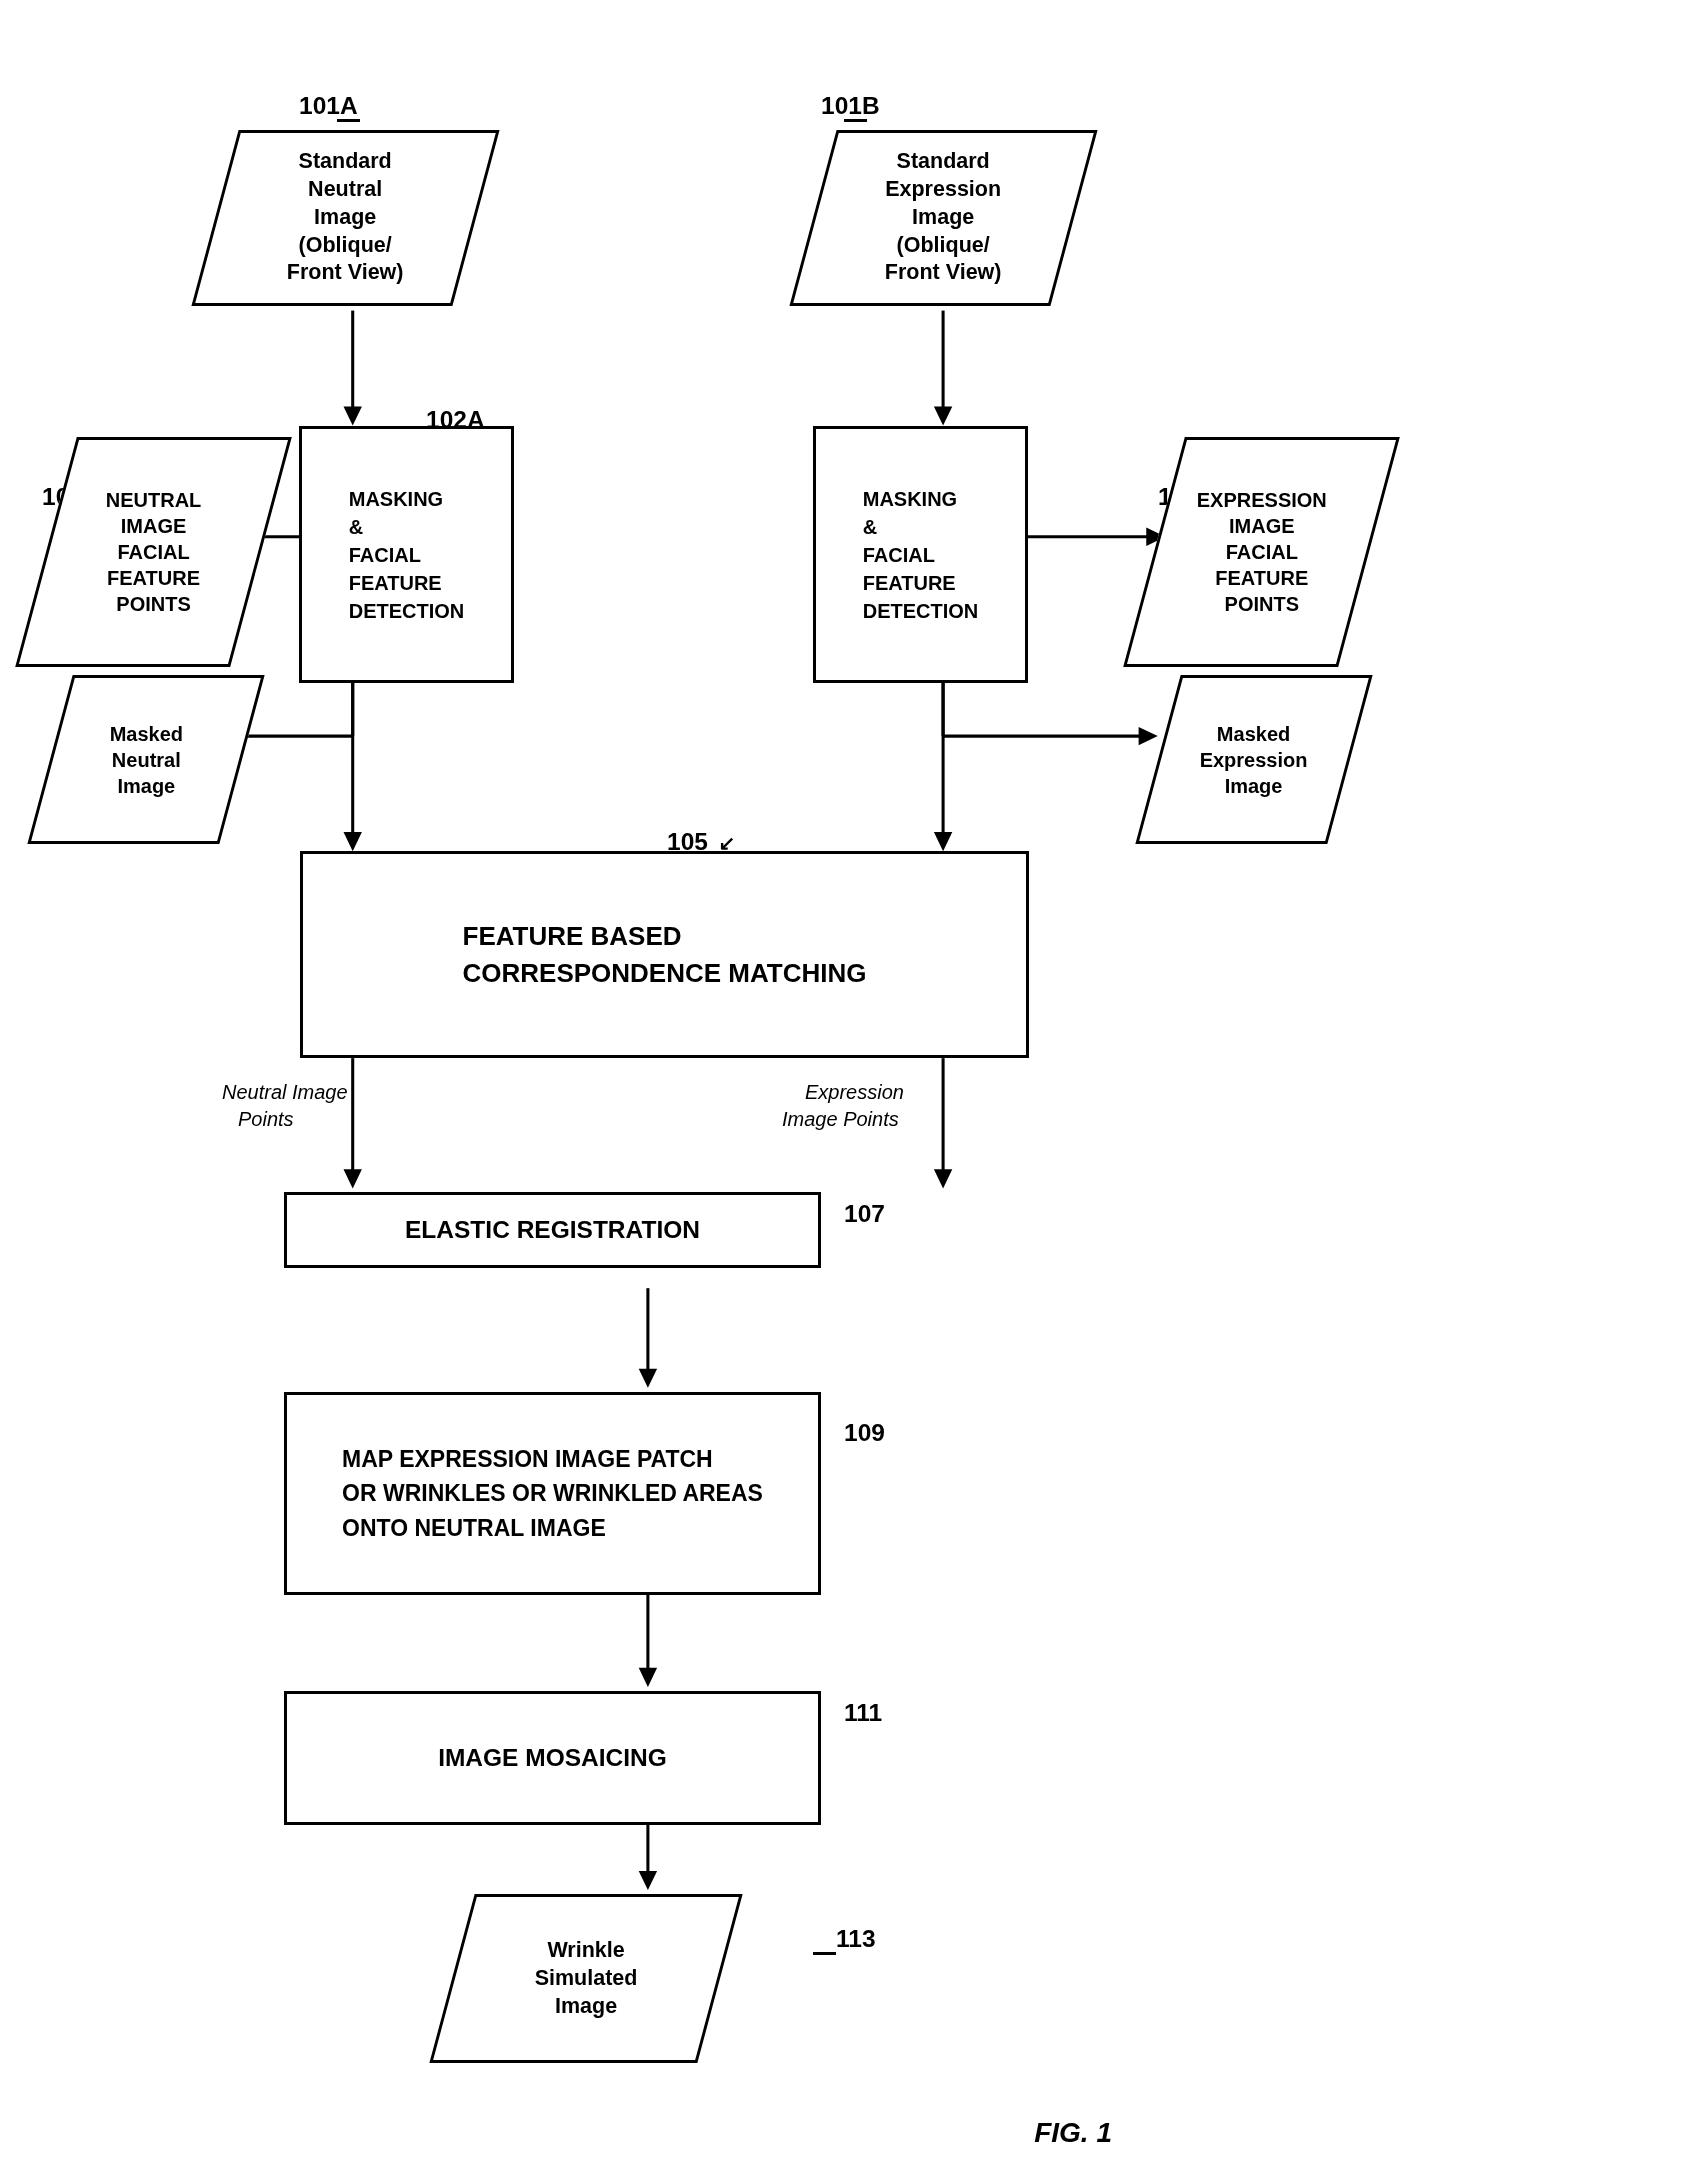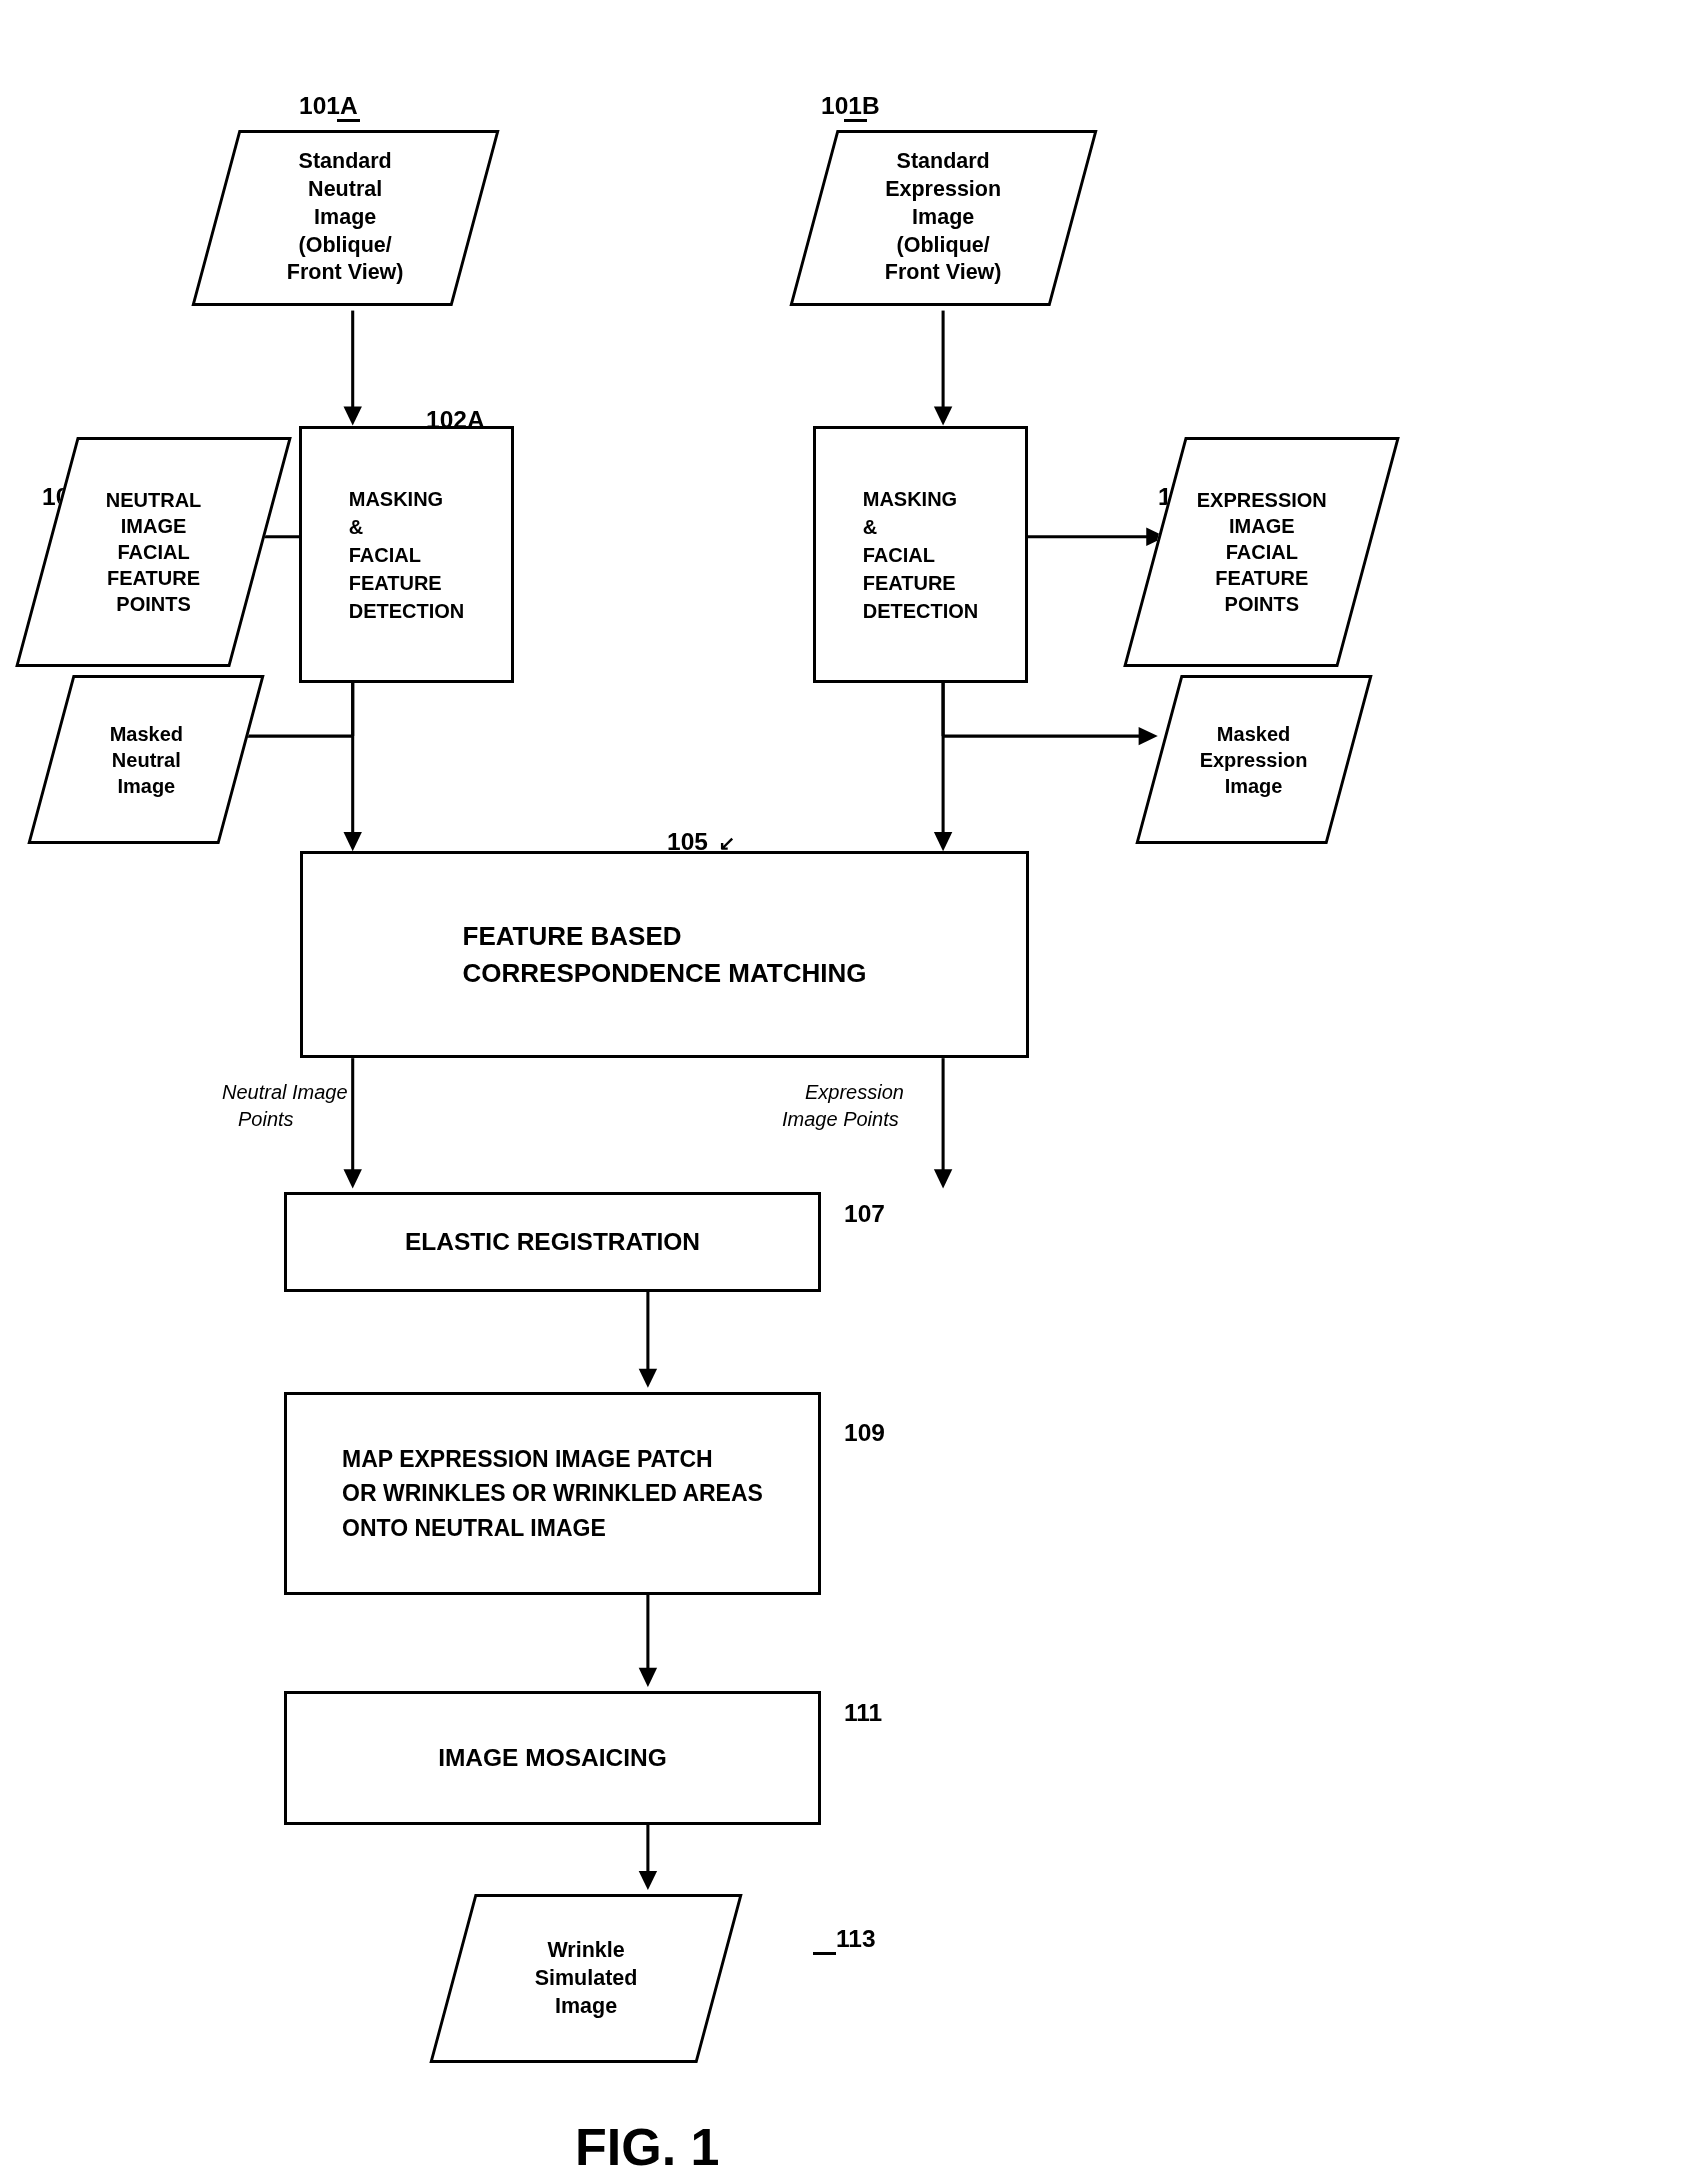--- a/index.html
+++ b/index.html
@@ -57,23 +57,24 @@
       font-weight: bold;
     }
     .small-label {
       position: absolute;
       font-size: 20px;
       font-style: italic;
     }
 
     .fig-caption {
       position: absolute;
-      font-size: 52px;
-      font-weight: bold;
-      text-align: left;
+      font-size: 28px;
+      font-weight: bold;
+      font-style: italic;
+      text-align: right;
     }
   </style>
 </head>
 <body>
 
 <div class="diagram-container">
 
   <div class="label-ref" style="left:299px; top:92px;">
     <strong>101A</strong>
   </div>
@@ -226,21 +227,21 @@
   <div class="small-label" style="left:222px; top:1081px;">Neutral Image</div>
   <div class="small-label" style="left:238px; top:1108px;">Points</div>
 
   <div class="small-label" style="left:805px; top:1081px;">Expression</div>
   <div class="small-label" style="left:782px; top:1108px;">Image Points</div>
 
   <div class="label-ref" style="left:844px; top:1200px;">
     <strong>107</strong>
   </div>
 
-  <div class="rectangle" style="left:284px; top:1192px; width:537px; height:100px; font-size:24.5px;">
+  <div class="rectangle" style="left:284px; top:1192px; width:537px; height:76px; font-size:24.5px;">
     <span>ELASTIC REGISTRATION</span>
   </div>
 
   <div class="label-ref" style="left:844px; top:1419px;">
     <strong>109</strong>
   </div>
 
   <div class="rectangle" style="left:284px; top:1392px; width:537px; height:203px; font-size:23px; line-height:1.5;">
     <span style="white-space:pre-line;">MAP EXPRESSION IMAGE PATCH
 OR WRINKLES OR WRINKLED AREAS

